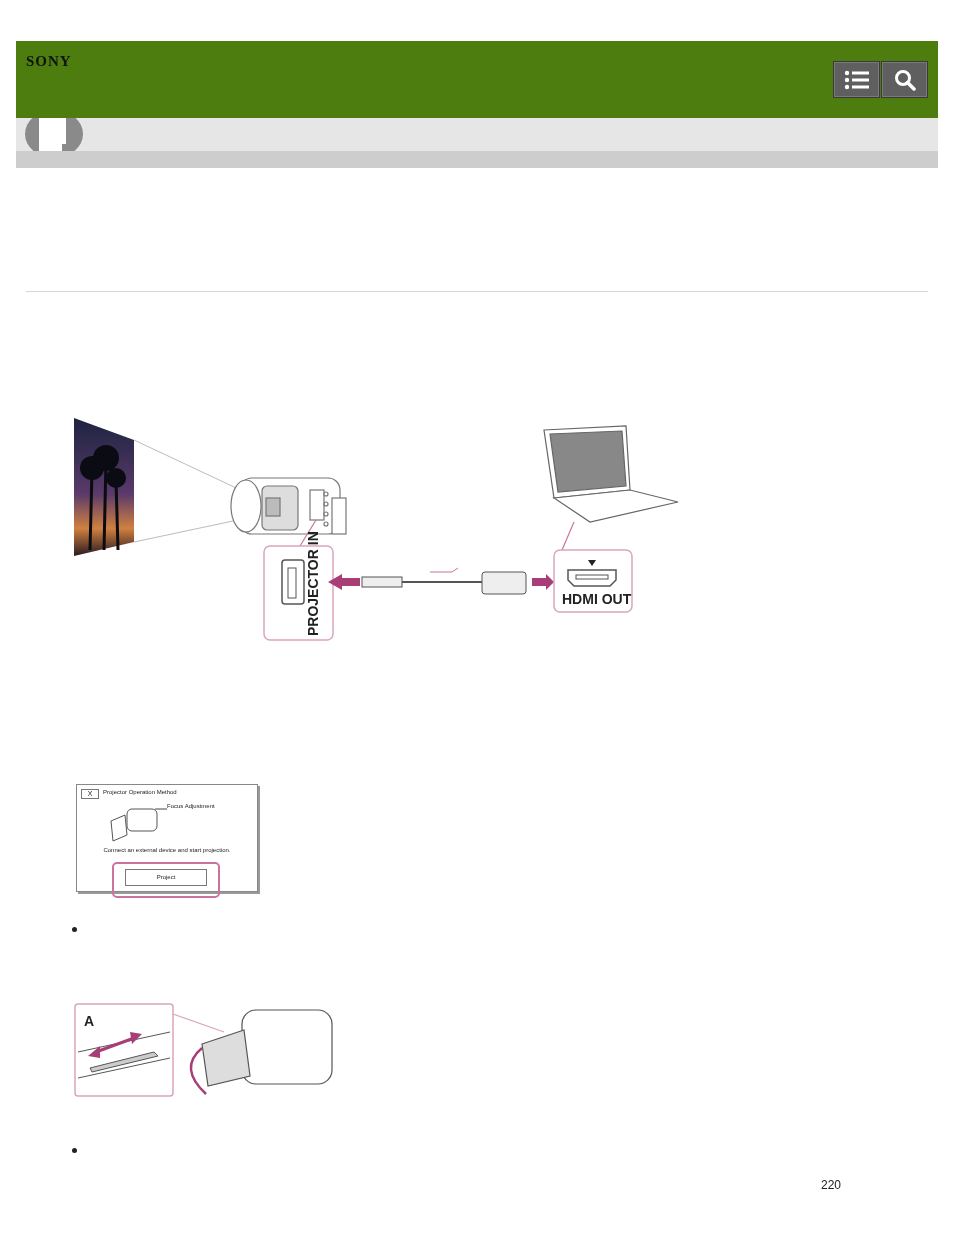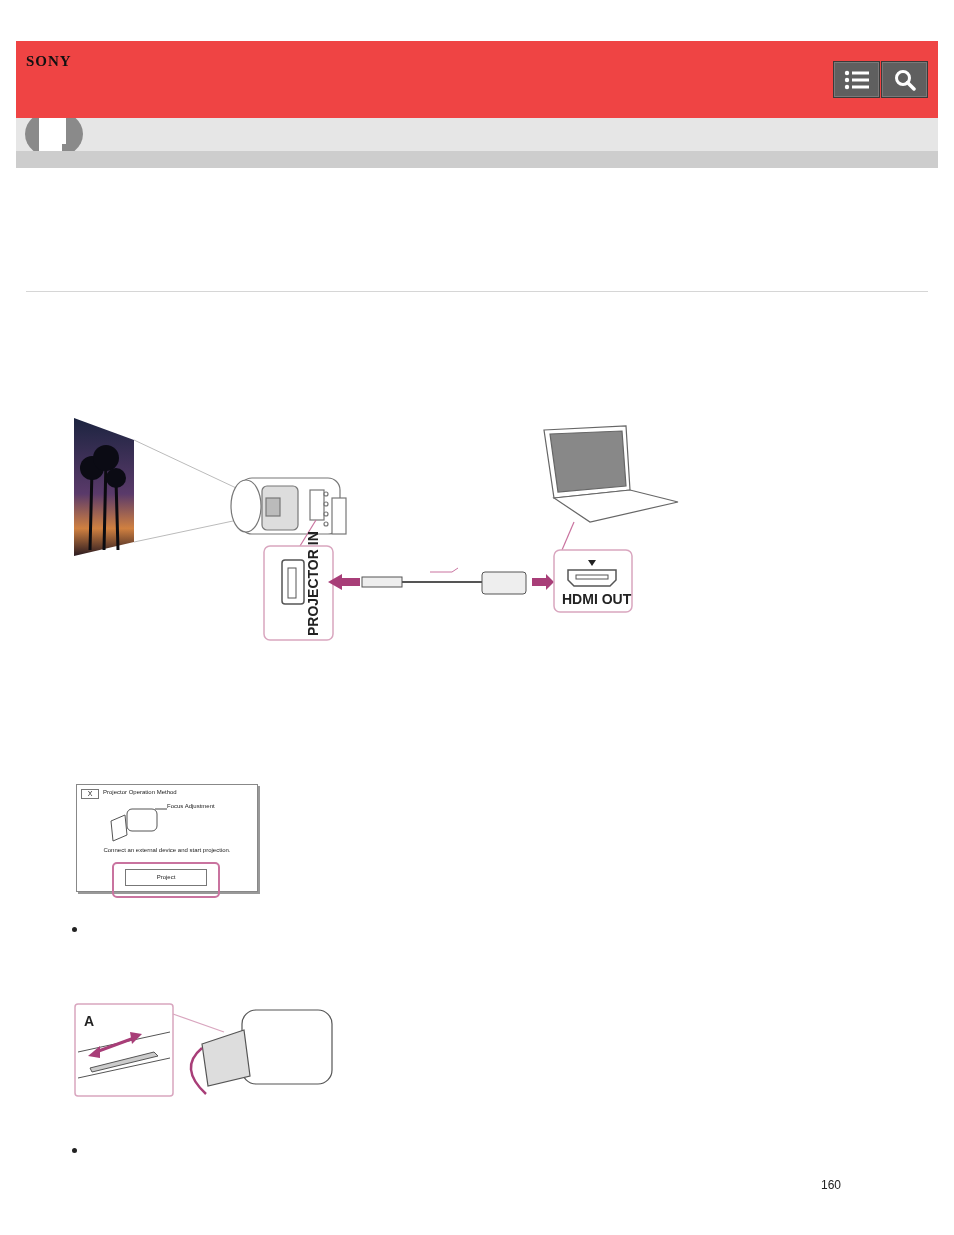--- a/index.html
+++ b/index.html
@@ -1,19 +1,19 @@
 <!DOCTYPE html>
 <html><head>
 <meta charset="utf-8">
 <style>
   * { box-sizing: border-box; margin: 0; padding: 0; }
   html, body { width: 954px; height: 1235px; background: #ffffff; overflow: hidden; }
   body { position: relative; font-family: "Liberation Sans", sans-serif; color: #222; }
 
-  .header { position: absolute; left: 16px; top: 41px; width: 922px; height: 80px; background: #ef4444; }
+  .header { position: absolute; left: 16px; top: 41px; width: 922px; height: 80px; background: #4d7c0f; }
   .logo { position: absolute; left: 10px; top: 12px; font-family: "Liberation Serif", serif; font-weight: bold; font-size: 15px; letter-spacing: 1px; color: #111; }
   .hdr-btn { position: absolute; top: 20px; width: 47px; height: 37px; background: #5f5f5f; border: 1px solid #3a3a3a; box-shadow: inset 0 0 0 1px #7a7a7a; display: flex; align-items: center; justify-content: center; cursor: pointer; }
   .hdr-btn.toc { left: 817px; }
   .hdr-btn.search { left: 865px; }
 
   .subbar { position: absolute; left: 16px; top: 118px; width: 922px; height: 33px; background: #e6e6e6; }
   .subbar2 { position: absolute; left: 16px; top: 151px; width: 922px; height: 17px; background: #cdcdcd; }
   .book-icon { position: absolute; left: 24px; top: 110px; width: 60px; height: 48px; }
 
   .divider { position: absolute; left: 26px; top: 291px; width: 902px; height: 1px; background: #d6d6d6; }
@@ -164,13 +164,13 @@
     <polygon points="68,32 56,30 58,42" fill="#a83e78"></polygon>
   <g fill="#fff" stroke="#555" stroke-width="1.2">
     <rect x="168" y="8" width="90" height="74" rx="14"></rect>
     <polygon points="128,42 170,28 176,74 134,84" fill="#ddd"></polygon>
   </g>
   <path d="M128 46 Q104 66 132 92" fill="none" stroke="#a83e78" stroke-width="2.5"></path>
 </svg>
 
 <div class="bullet" style="top:1148px"></div>
 
-<div class="page-num">160</div>
+<div class="page-num">220</div>
 
 </body></html>

